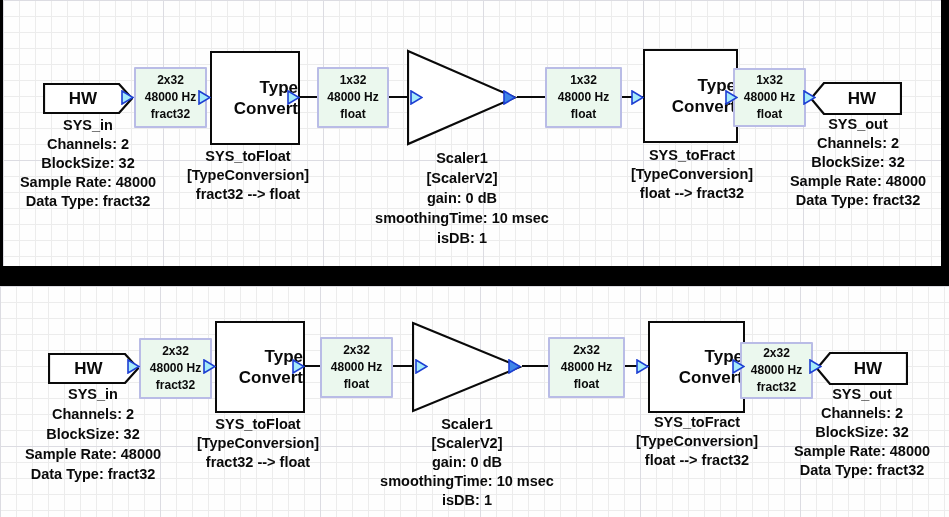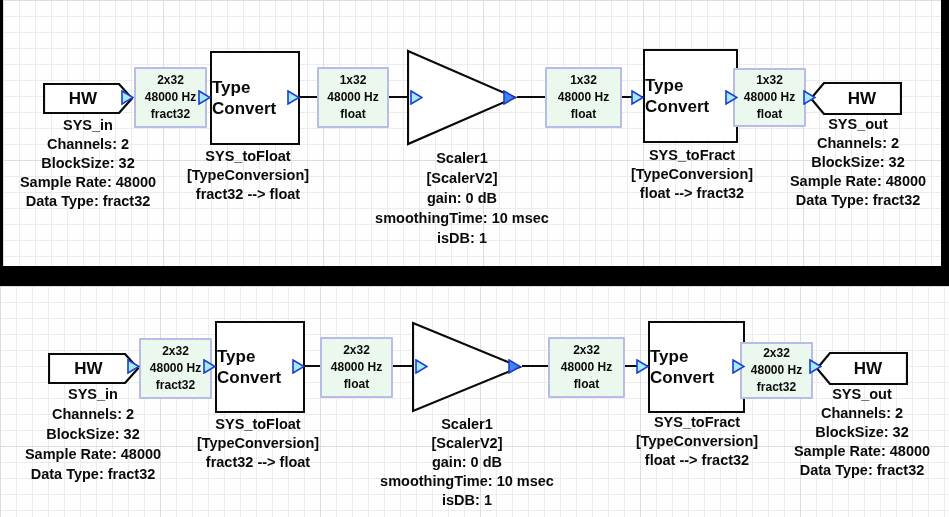--- a/index.html
+++ b/index.html
@@ -28,21 +28,21 @@
     display:flex;flex-direction:column;align-items:center;justify-content:center;
     box-sizing:border-box;
   }
   .wire-line{
     font-size:12px;line-height:17px;font-weight:700;color:var(--text,#0a0a0a);
     white-space:nowrap;
   }
   .tc-block{
     position:absolute;background:var(--block-fill,#fff);
     border:2px solid var(--block-border,#000);box-sizing:border-box;
-    display:flex;flex-direction:column;align-items:flex-start;justify-content:center;
+    display:flex;flex-direction:column;align-items:flex-end;justify-content:center;
   }
   .block-title{
     font-size:17px;line-height:21px;font-weight:700;color:var(--text,#0a0a0a);
     text-align:center;white-space:nowrap;
   }
   .hw-label{
     position:absolute;inset:0;display:flex;align-items:center;justify-content:center;
     font-size:17px;font-weight:700;color:var(--text,#0a0a0a);
   }
   .ann-line{

